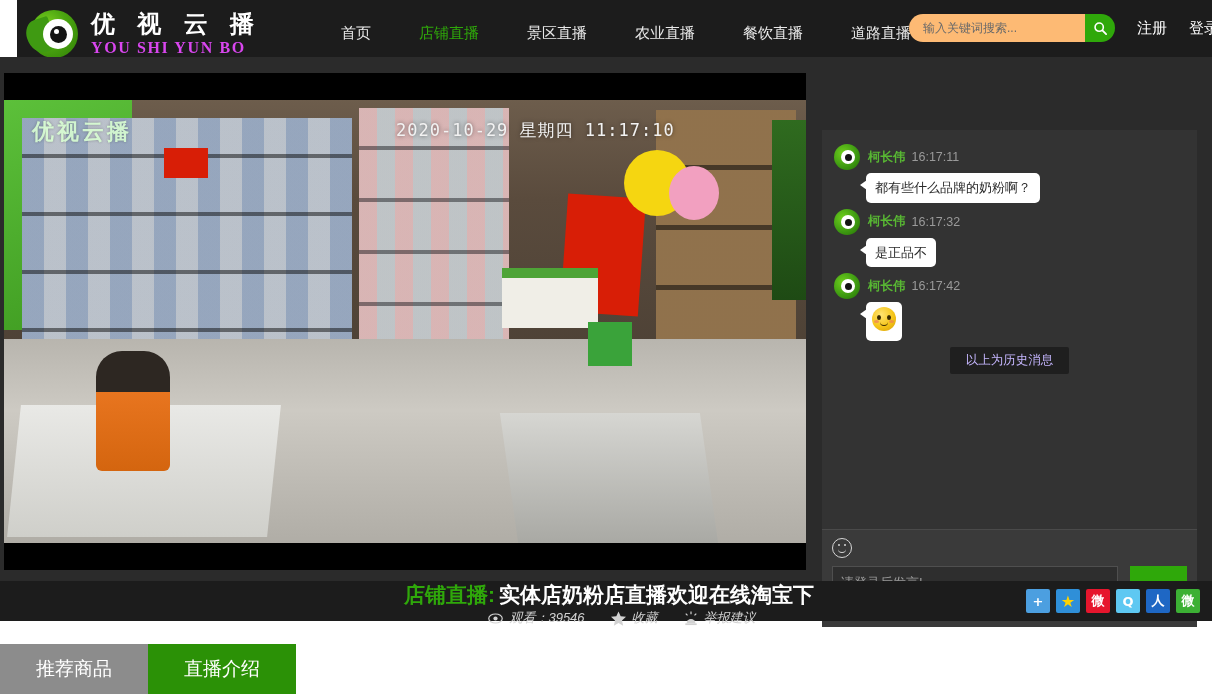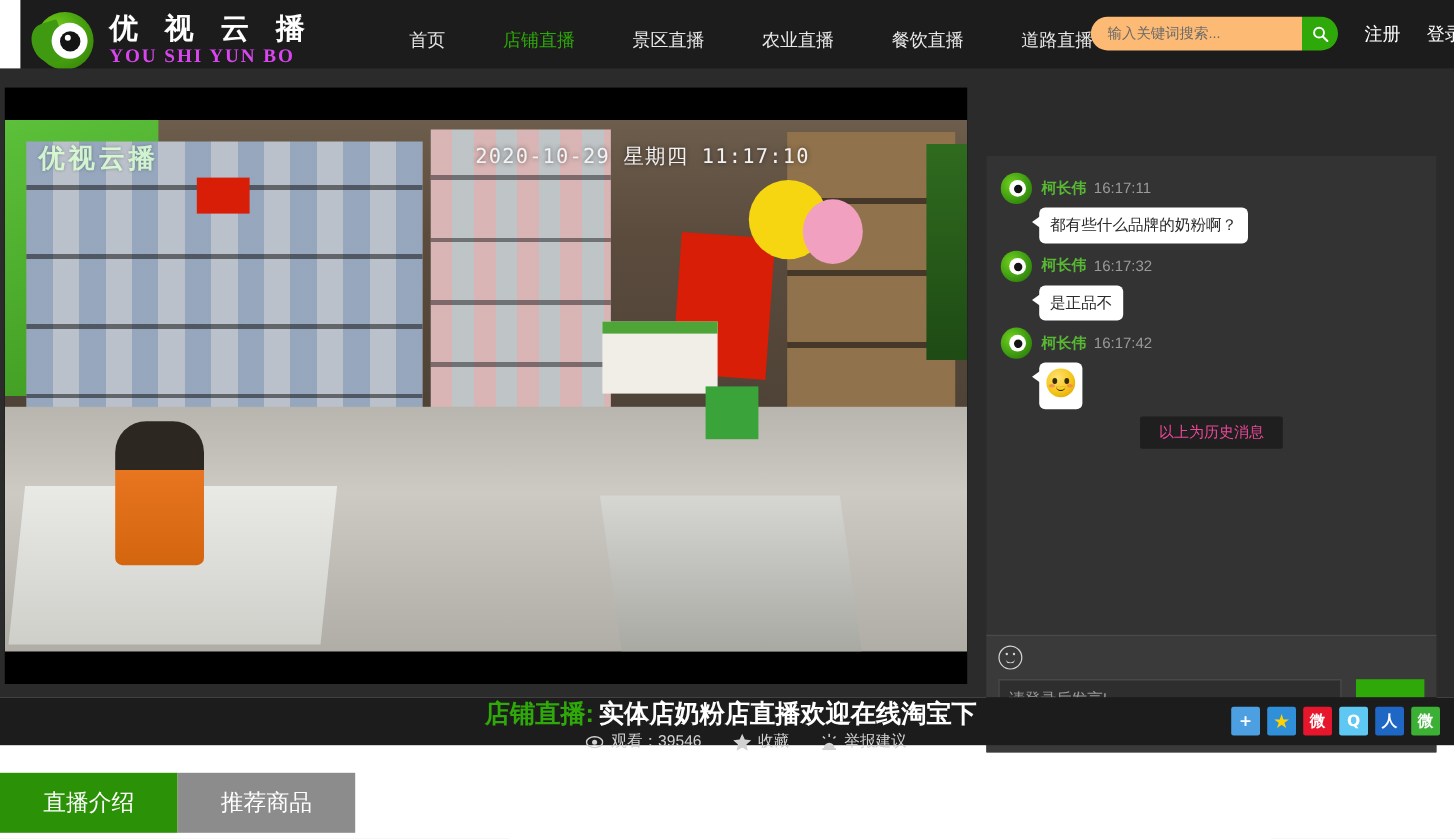--- a/index.html
+++ b/index.html
@@ -313,21 +313,21 @@
   .emoji-face .ef-mouth {
     position: absolute; left: 8px; top: 15px;
     width: 8px; height: 4px;
     border-bottom: 1.6px solid #3a2a00;
     border-radius: 0 0 8px 8px;
   }
   .history-note {
     margin: 0 auto 0 auto;
     display: block; width: fit-content;
     background: #1f1f1f;
-    color: #ec4899;
+    color: #c4b5fd;
     font-size: 12.5px;
     padding: 5px 16px;
     border-radius: 2px;
   }
 
   .chat-input-area {
     position: absolute; left: 0; bottom: 0;
     width: 375px; height: 98px;
     background: #3a3a3a;
     border-top: 1px solid #4a4a4a;
@@ -379,21 +379,21 @@
   
   .infobar {
     position: absolute; left: 0; top: 581px;
     width: 1212px; height: 40px;
     background: #1c1c1c;
     display: flex; align-items: center; flex-direction: column;
   }
   .live-title { margin-left: 6px; display: flex; align-items: baseline; }
   .live-cat { color: #2fa80a; font-size: 21px; font-weight: bold; }
   .live-name { color: #ffffff; font-size: 21px; font-weight: bold; margin-left: 4px; }
-  .meta { display: flex; align-items: flex-start; margin-left: 58px; }
+  .meta { display: flex; align-items: flex-start; margin-left: 58px; font-style: italic; }
   .meta-item {
     display: flex; align-items: center;
     color: #d2d2d2; font-size: 13px;
     margin-right: 26px; cursor: pointer;
     white-space: nowrap;
   }
   .meta-item .m-ico { margin-right: 6px; display: flex; align-items: center; }
   .share { position: absolute; right: 12px; top: 8px; display: flex; }
   .share-ico {
     width: 24px; height: 24px; margin-left: 6px;
@@ -603,15 +603,15 @@
     <div class="share-ico si-plus">+</div>
     <div class="share-ico si-fav">★</div>
     <div class="share-ico si-weibo">微</div>
     <div class="share-ico si-qzone">Q</div>
     <div class="share-ico si-renren">人</div>
     <div class="share-ico si-wechat">微</div>
   </div>
 </div>
 
 <div class="tabs">
+  <div class="tab inactive">推荐商品</div>
   <div class="tab active">直播介绍</div>
-  <div class="tab inactive">推荐商品</div>
 </div>
 
 </body></html>

